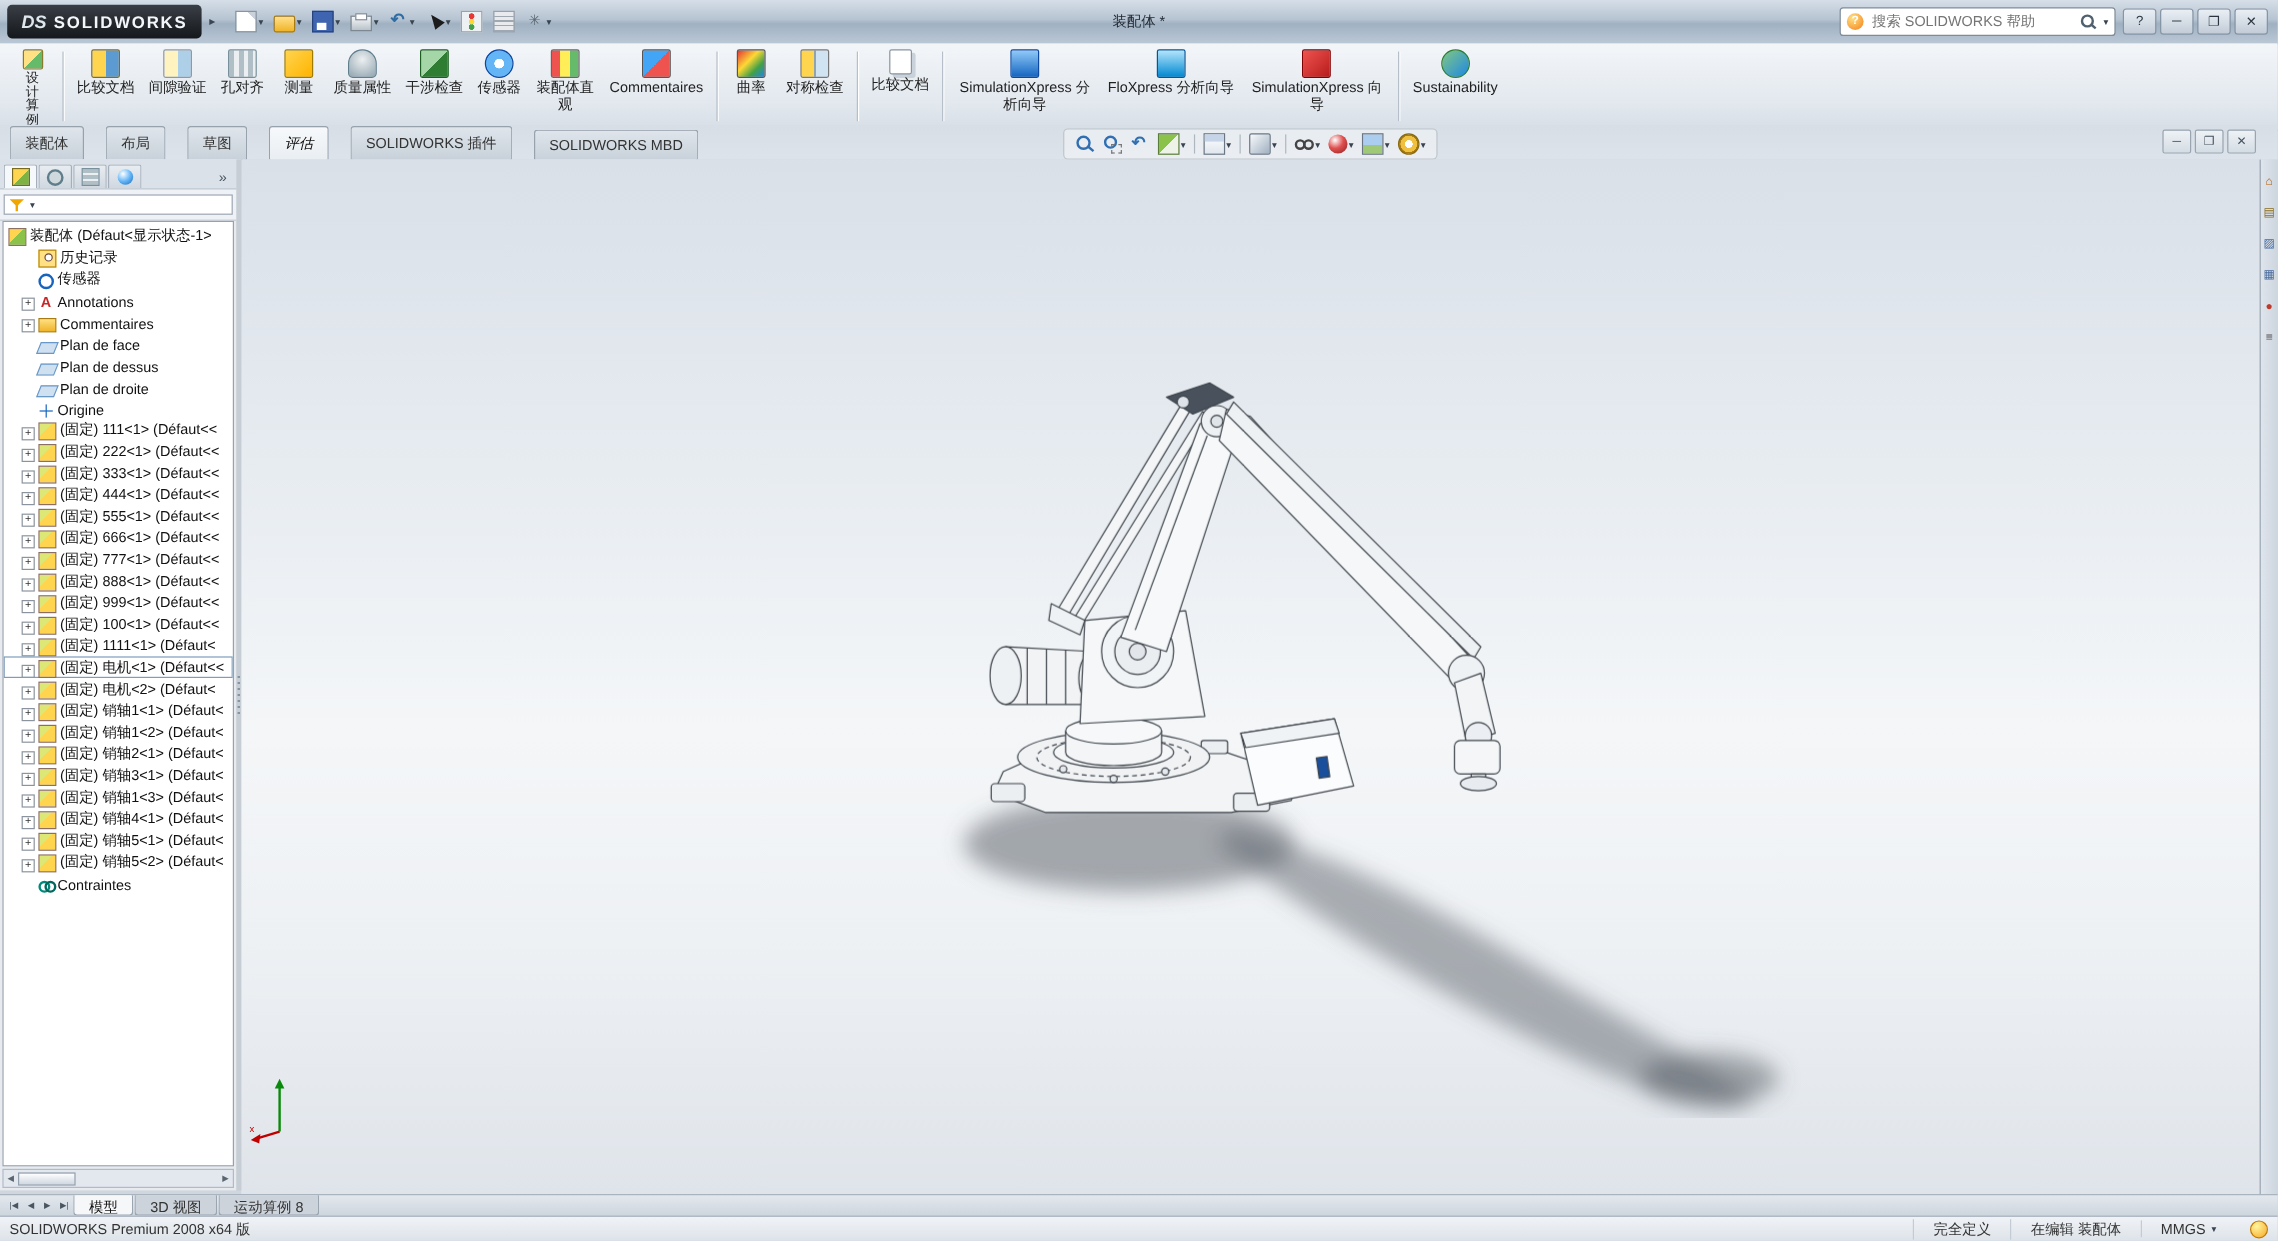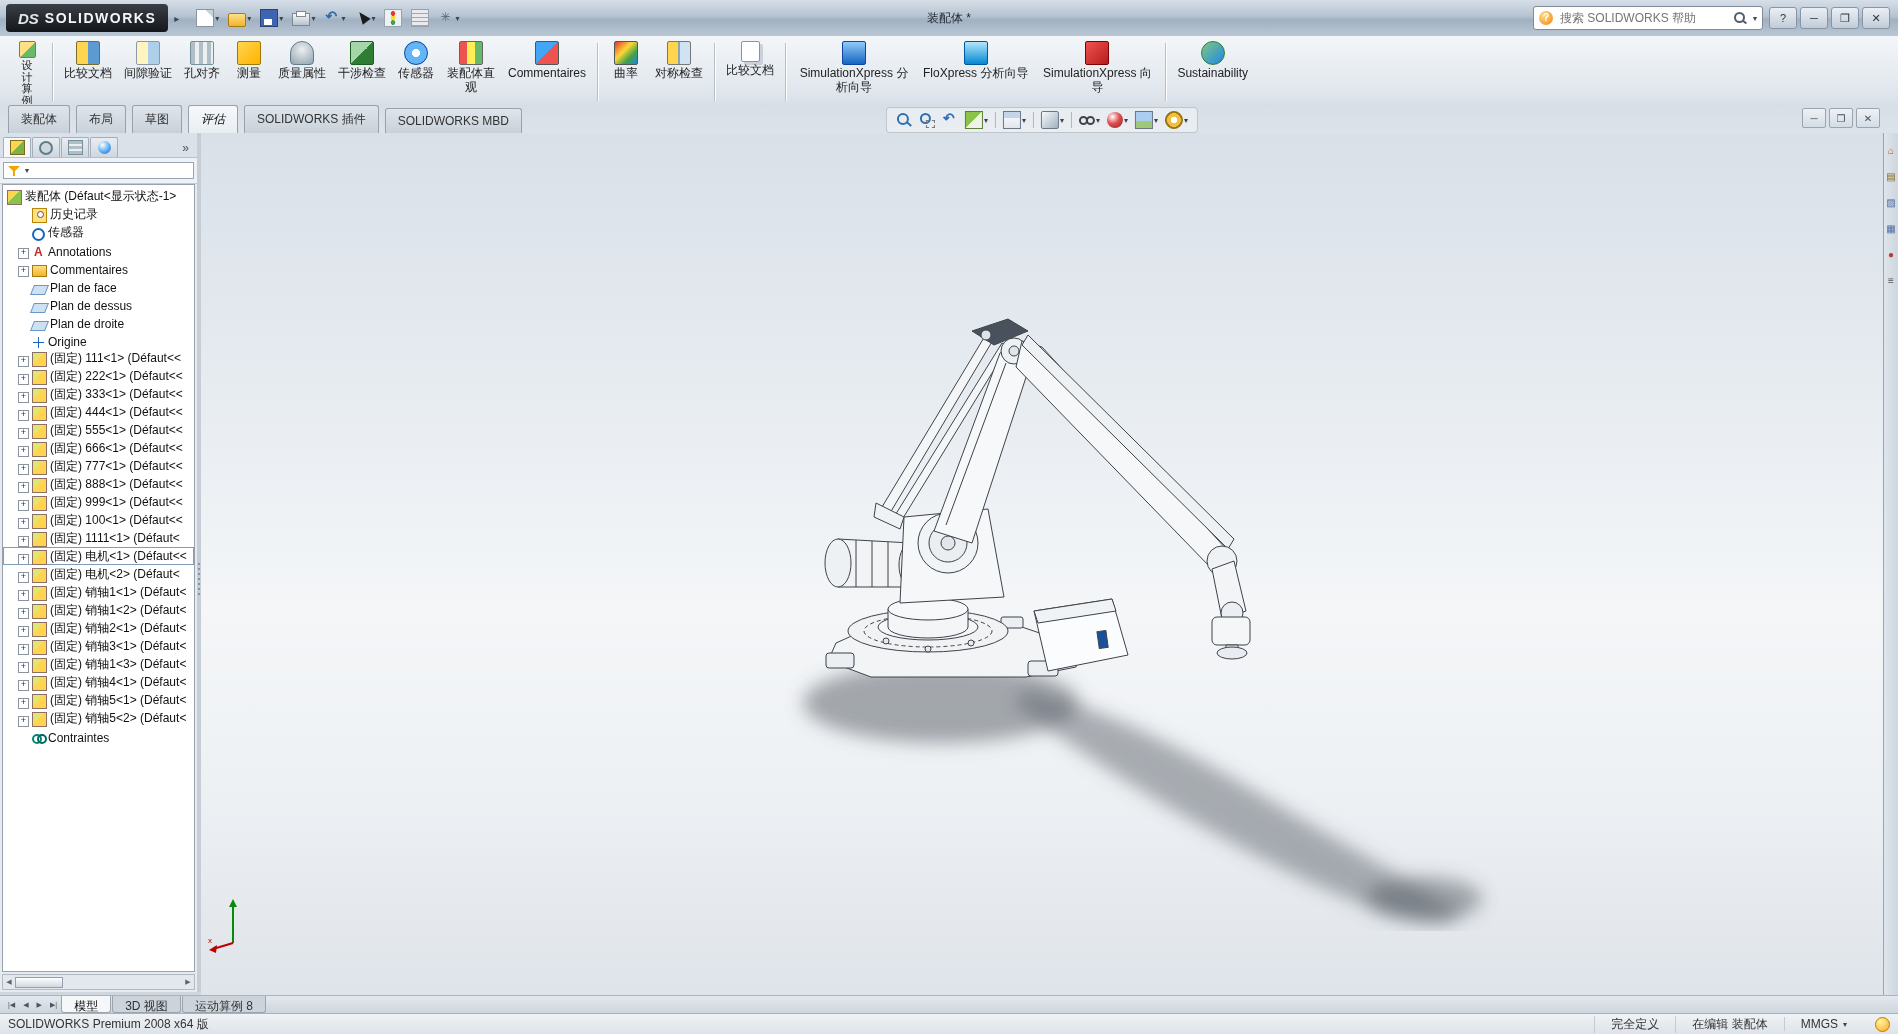--- a/index.html
+++ b/index.html
@@ -86,21 +86,21 @@
   .ric-compare-documents{background:#fff;border:1px solid #8a94a0;width:17px;height:19px;box-shadow:3px 3px 0 #c9d2da;}
   .ric-simulationxpress{background:linear-gradient(180deg,#90caf9,#1565c0);border:1px solid #0d47a1;}
   .ric-floxpress{background:linear-gradient(180deg,#b3e5fc,#0288d1);border:1px solid #01579b;}
   .ric-driveworksxpress{background:linear-gradient(135deg,#ef5350,#b71c1c);border:1px solid #7f0000;}
   .ric-sustainability{background:linear-gradient(135deg,#81c784,#1e88e5);border-radius:50%;border:1px solid #2e7d32;}
 
   
   .tabstrip{position:absolute;left:0;top:104px;right:0;height:29px;
     background:linear-gradient(180deg,#d7dee6,#dce3ea);}
   .ctabs{position:absolute;left:8px;bottom:0;display:flex;align-items:flex-end;}
-  .ctab{padding:5px 12px;margin-right:6px;border:1px solid #98a2ad;border-bottom:none;
+  .ctab{padding:5px 12px;margin-right:18px;border:1px solid #98a2ad;border-bottom:none;
     border-radius:3px 3px 0 0;background:linear-gradient(#dfe5eb,#c8d1da);color:#333;white-space:nowrap;}
   .ctab.active{background:linear-gradient(#f7f9fb,#e9eef2);color:#111;font-style:italic;}
   .headsup{position:absolute;left:1042px;top:3px;transform:translateX(-50%);display:flex;align-items:center;
     gap:3px;background:rgba(245,248,250,0.55);border:1px solid rgba(150,160,170,0.5);
     border-radius:4px;padding:1px 7px;height:22px;}
   .hbtn{display:inline-flex;align-items:center;padding:0 2px;}
   .hsep{width:1px;height:16px;background:#aeb7c0;margin:0 2px;}
   .hic{display:inline-block;width:16px;height:16px;position:relative;}
   .hic-zoom-fit::before{content:"";position:absolute;left:1px;top:1px;width:8px;height:8px;border:2px solid #2f6fb2;border-radius:50%;}
   .hic-zoom-fit::after{content:"";position:absolute;left:10px;top:11px;width:6px;height:2px;background:#2f6fb2;transform:rotate(40deg);}

